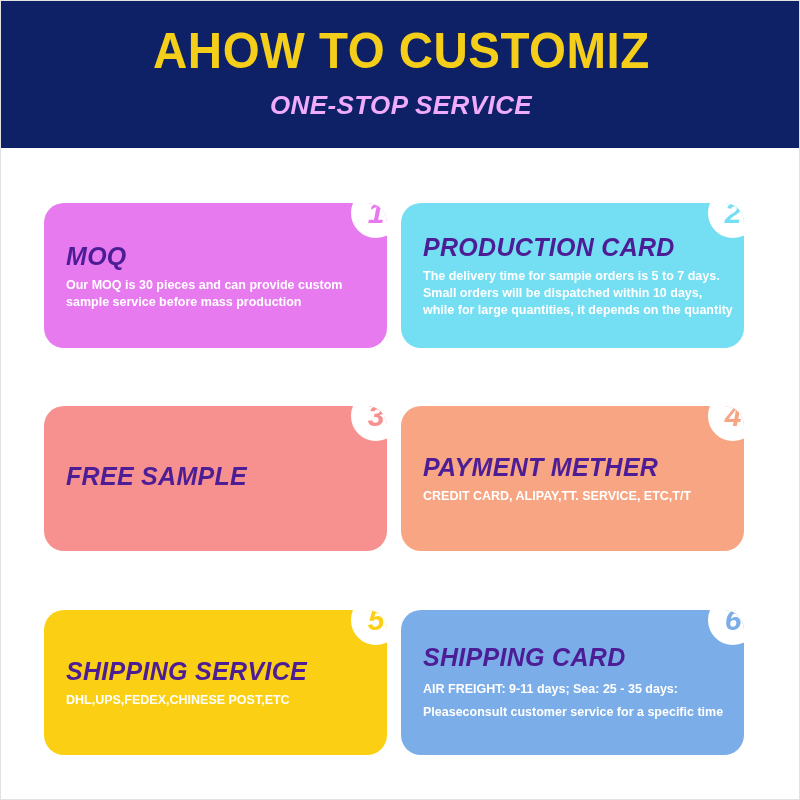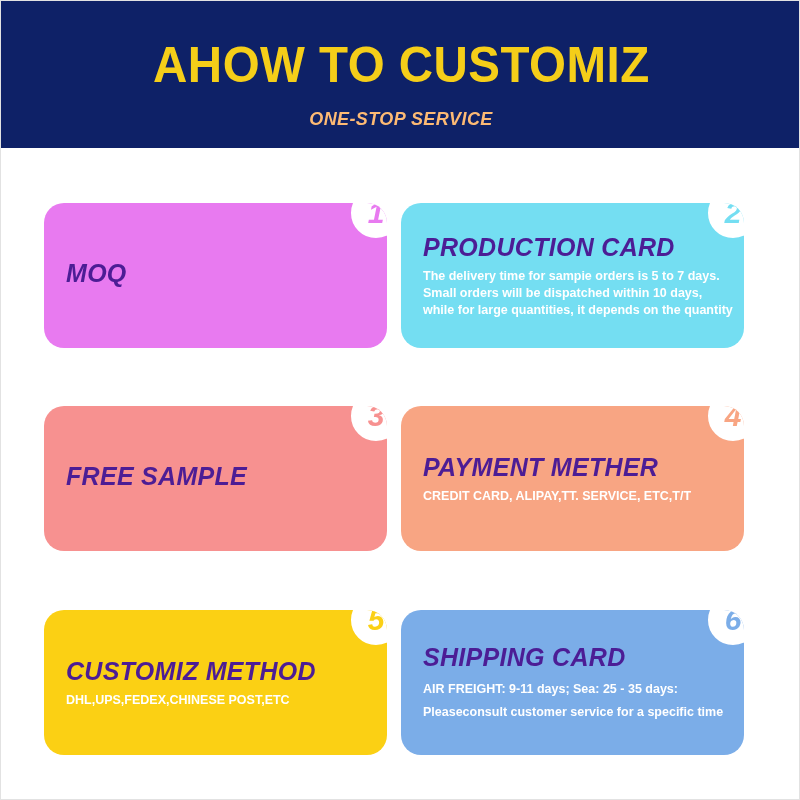--- a/index.html
+++ b/index.html
@@ -27,40 +27,40 @@
   .banner {
     position: absolute;
     left: 0;
     top: 0;
     width: 800px;
     height: 147px;
     background: #0E2167;
     display: flex;
     flex-direction: column;
     align-items: center;
-    justify-content: center;
+    justify-content: flex-start;
   }
   .banner-title {
     margin-top: 23px;
     font-size: 50px;
     line-height: 54px;
     font-weight: bold;
     letter-spacing: 0.5px;
     color: #F5CE19;
     font-family: "Liberation Sans Narrow", "Liberation Sans", sans-serif;
     transform: scaleX(0.95);
     white-space: nowrap;
   }
   .banner-subtitle {
     margin-top: 12px;
-    font-size: 18px;
+    font-size: 26px;
     line-height: 30px;
     font-weight: bold;
     font-style: italic;
-    color: #fdba74;
+    color: #f0abfc;
     letter-spacing: 0.4px;
     white-space: nowrap;
   }
 
   
   .grid {
     position: absolute;
     left: 0;
     top: 147px;
     width: 800px;
@@ -143,20 +143,24 @@
 
   <div class="banner">
     <div class="banner-title">AHOW TO CUSTOMIZ</div>
     <div class="banner-subtitle">ONE-STOP SERVICE</div>
   </div>
 
   <div class="grid">
       <div class="card-slot slot-c0 slot-r0">
         <div class="card" style="background: rgb(232, 122, 240);">
           <div class="card-title">MOQ</div>
+          <div class="card-body">
+            <span class="line">Our MOQ is 30 pieces and can provide custom</span>
+            <span class="line">sample service before mass production</span>
+          </div>
           <div class="badge" style="border-color: rgb(232, 122, 240); color: rgb(232, 122, 240);">1</div>
         </div>
       </div>
       <div class="card-slot slot-c1 slot-r0">
         <div class="card" style="background: rgb(116, 222, 242);">
           <div class="card-title">PRODUCTION CARD</div>
           <div class="card-body">
             <span class="line">The delivery time for sampie orders is 5 to 7 days.</span>
             <span class="line">Small orders will be dispatched within 10 days,</span>
             <span class="line">while for large quantities, it depends on the quantity</span>
@@ -174,21 +178,21 @@
         <div class="card" style="background: rgb(248, 165, 131);">
           <div class="card-title">PAYMENT METHER</div>
           <div class="card-body">
             <span class="line">CREDIT CARD, ALIPAY,TT. SERVICE, ETC,T/T</span>
           </div>
           <div class="badge" style="border-color: rgb(248, 165, 131); color: rgb(248, 165, 131);">4</div>
         </div>
       </div>
       <div class="card-slot slot-c0 slot-r2">
         <div class="card" style="background: rgb(251, 208, 20);">
-          <div class="card-title">CUSTOMIZ METHOD</div>
+          <div class="card-title">SHIPPING SERVICE</div>
           <div class="card-body">
             <span class="line">DHL,UPS,FEDEX,CHINESE POST,ETC</span>
           </div>
           <div class="badge" style="border-color: rgb(251, 208, 20); color: rgb(251, 208, 20);">5</div>
         </div>
       </div>
       <div class="card-slot slot-c1 slot-r2">
         <div class="card" style="background: rgb(123, 173, 232);">
           <div class="card-title">SHIPPING CARD</div>
           <div class="card-body spaced">

